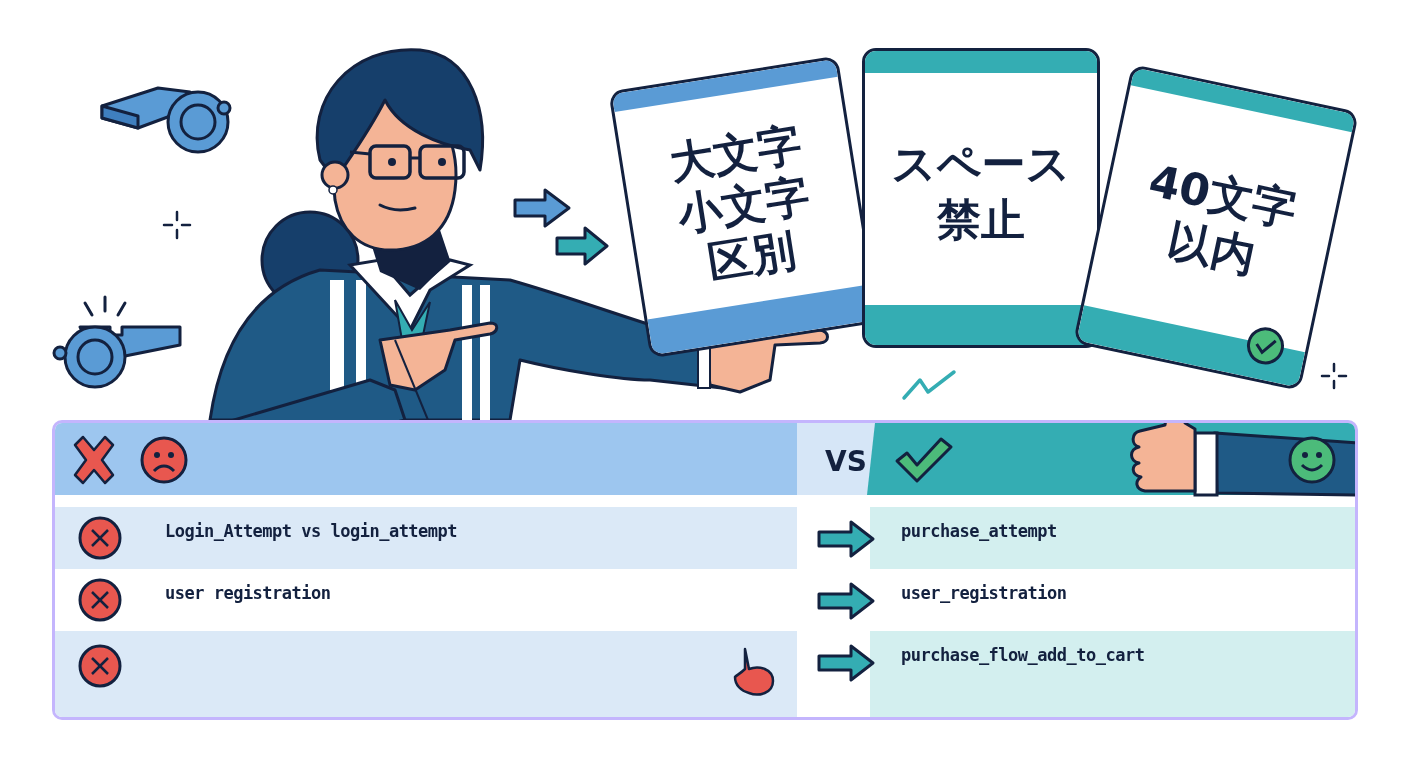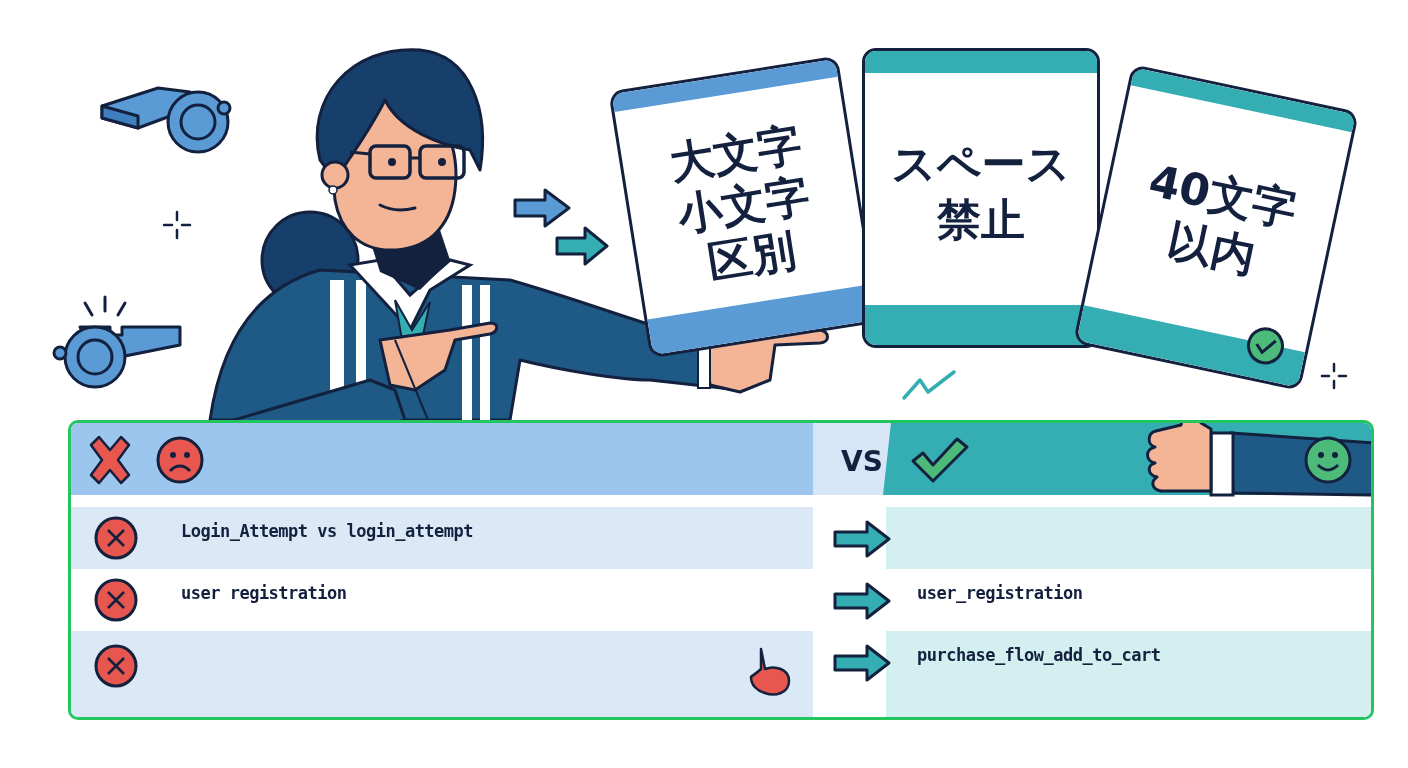--- a/index.html
+++ b/index.html
@@ -8,21 +8,21 @@
   .abs { position: absolute; }
   svg { display: block; overflow: visible; }
 
   
   .card { position: absolute; background: #ffffff; border: 3px solid #13213f; border-radius: 14px; overflow: hidden; }
   .card .band-top { position: absolute; left: 0; right: 0; top: 0; height: 18px; }
   .card .band-bot { position: absolute; left: 0; right: 0; bottom: 0; height: 36px; }
   .card .txt { position: absolute; left: 0; right: 0; top: 70px; text-align: center; font-weight: bold; font-size: 46px; line-height: 52px; color: #13213f; }
 
   
-  .tbl { position: absolute; left: 68px; top: 420px; width: 1306px; height: 300px; border: 3px solid #22c55e; border-radius: 10px; overflow: hidden; background: #fff; }
+  .tbl { position: absolute; left: 52px; top: 420px; width: 1306px; height: 300px; border: 3px solid #c4b5fd; border-radius: 10px; overflow: hidden; background: #fff; }
   .hdr-left { position: absolute; left: 0; top: 0; width: 742px; height: 72px; background: #9dc6ef; }
   .hdr-vs { position: absolute; left: 742px; top: 0; width: 80px; height: 72px; background: #d6e6f7; }
   .hdr-right { position: absolute; left: 812px; top: 0; right: 0; height: 72px; background: #34adb3; clip-path: polygon(8px 0, 100% 0, 100% 100%, 0 100%); }
   .vs { position: absolute; left: 770px; top: 22px; font-size: 28px; font-weight: bold; color: #13213f; font-family: "DejaVu Sans", sans-serif; }
 
   .row { position: absolute; left: 0; right: 0; }
   .row .lbg { position: absolute; left: 0; width: 742px; top: 0; bottom: 0; }
   .row .rbg { position: absolute; left: 815px; right: 0; top: 0; bottom: 0; }
   .code { position: absolute; font-family: "DejaVu Sans Mono", monospace; font-size: 17px; color: #13213f; font-weight: bold; letter-spacing: -0.5px; }
 </style>
@@ -210,20 +210,21 @@
           <line x1="15" y1="15" x2="31" y2="31" stroke="#13213f" stroke-width="2.5"></line>
           <line x1="31" y1="15" x2="15" y2="31" stroke="#13213f" stroke-width="2.5"></line>
         </svg>
     </div>
     <div class="code" style="left:110px;top:14px;">Login_Attempt vs login_attempt</div>
     <div class="abs" style="left:762px;top:12px;">
       <svg width="58" height="40" viewBox="0 0 58 40">
           <polygon points="2,13 34,13 34,3 56,20 34,37 34,27 2,27" fill="#34adb3" stroke="#13213f" stroke-width="3" stroke-linejoin="round"></polygon>
         </svg>
     </div>
+    <div class="code" style="left:846px;top:14px;">purchase_attempt</div>
   </div>
 
   <div class="row" style="top:146px;height:80px;">
     <div class="lbg" style="background:#ffffff;"></div>
     <div class="rbg" style="background:#ffffff;"></div>
     <div class="abs" style="left:22px;top:8px;">
       <svg width="46" height="46" viewBox="0 0 46 46">
           <circle cx="23" cy="23" r="20" fill="#e8574f" stroke="#13213f" stroke-width="3"></circle>
           <line x1="15" y1="15" x2="31" y2="31" stroke="#13213f" stroke-width="2.5"></line>
           <line x1="31" y1="15" x2="15" y2="31" stroke="#13213f" stroke-width="2.5"></line>

